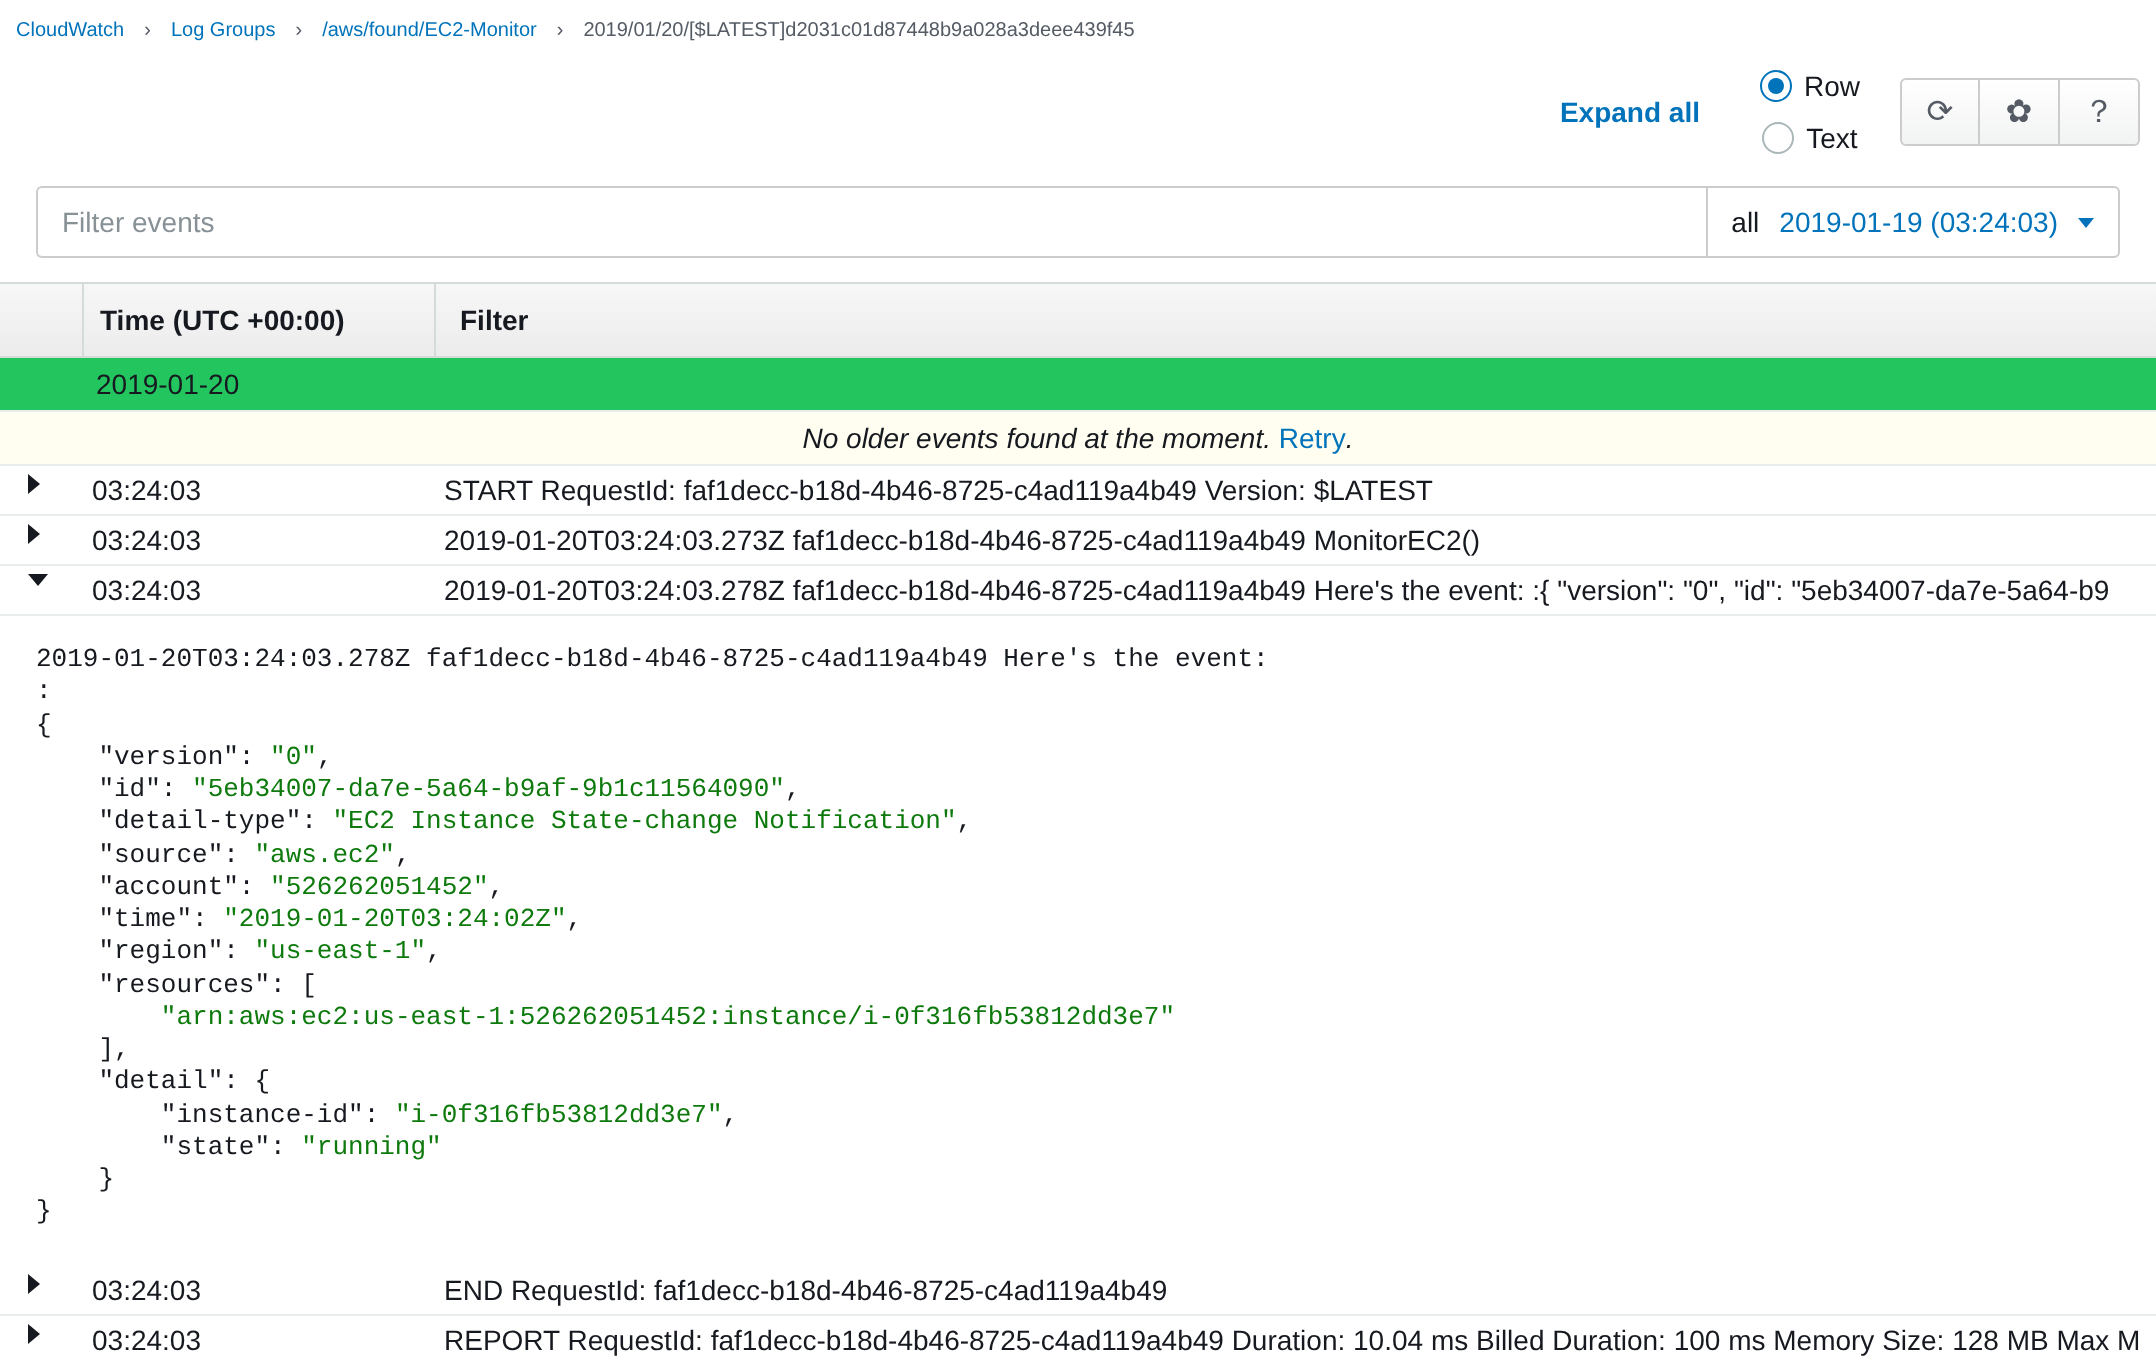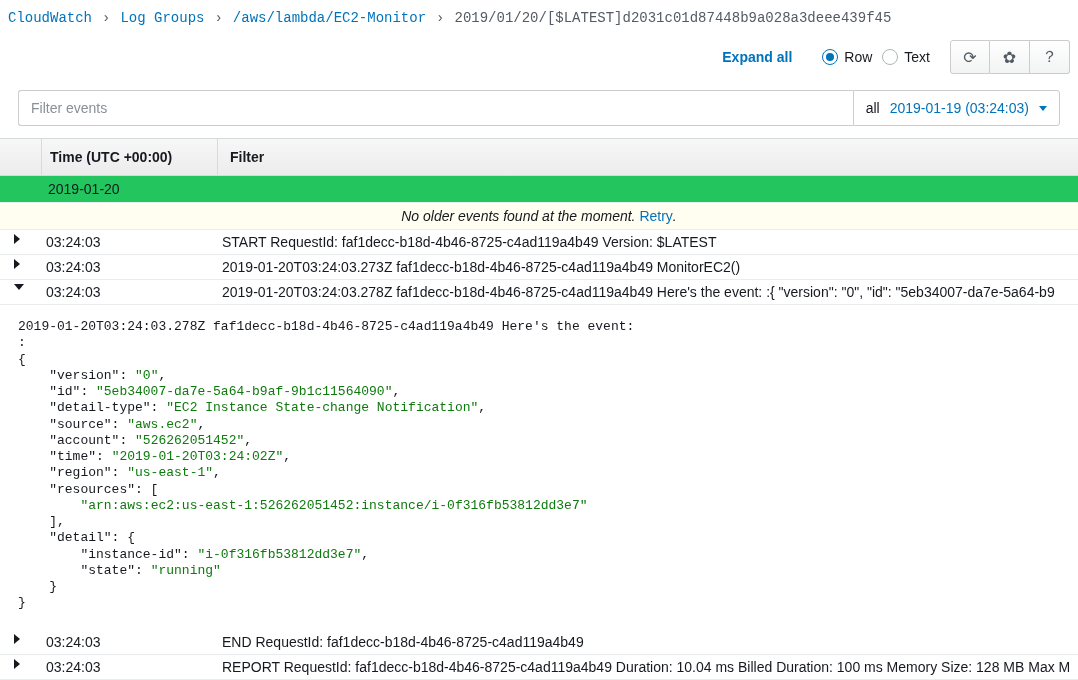--- a/index.html
+++ b/index.html
@@ -1,25 +1,25 @@
 <!DOCTYPE html>
 <html><head>
 <meta charset="utf-8">
 <style>
   * { box-sizing: border-box; margin: 0; padding: 0; }
   body { font-family: "Amazon Ember", "Helvetica Neue", Arial, sans-serif; font-size: 14px; color: #16191f; background: #fff; width: 1078px; overflow: hidden; }
   a { color: #0073bb; text-decoration: none; }
 
-  .breadcrumb { padding: 10px 8px 8px 8px; font-size: 14px; display: flex; align-items: flex-end; gap: 4px; color: #545b64; font-family: Liberation Mono, monospace; }
+  .breadcrumb { padding: 10px 8px 8px 8px; font-size: 10px; display: flex; align-items: flex-end; gap: 4px; color: #545b64; }
   .breadcrumb .sep { margin: 0 6px; color: #545b64; }
   .breadcrumb .current { color: #545b64; }
 
   .toolbar { display: flex; justify-content: flex-end; align-items: center; gap: 10px; padding: 6px 8px 10px 8px; }
   .expand-all { color: #0073bb; font-weight: 700; cursor: pointer; margin-right: 20px; }
-  .radio-group { display: flex; align-items: center; gap: 10px; margin-right: 10px; }
+  .radio-group { display: flex; align-items: center; gap: 10px; margin-right: 10px; flex-direction: column; }
   .radio-item { display: flex; align-items: center; gap: 6px; cursor: pointer; }
   .radio-outer { width: 16px; height: 16px; border-radius: 50%; border: 1.5px solid #0073bb; display: flex; align-items: center; justify-content: center; }
   .radio-outer.unselected { border-color: #aab7b8; }
   .radio-dot { width: 8px; height: 8px; border-radius: 50%; background: #0073bb; }
   .toolbar-btns { display: flex; }
   .toolbar-btn { width: 40px; height: 34px; border: 1px solid #ccc; background: linear-gradient(#fff, #f2f3f3); display: flex; align-items: center; justify-content: center; cursor: pointer; color: #545b64; font-size: 16px; }
   .toolbar-btn:first-child { border-radius: 3px 0 0 3px; }
   .toolbar-btn:not(:first-child) { border-left: none; }
   .toolbar-btn:last-child { border-radius: 0 3px 3px 0; }
 
@@ -54,21 +54,21 @@
   .json-str { color: #0e7a0d; }
 </style>
 </head>
 <body>
 
 <div class="breadcrumb">
   <a href="#">CloudWatch</a>
   <span class="sep">›</span>
   <a href="#">Log Groups</a>
   <span class="sep">›</span>
-  <a href="#">/aws/lambda/EC2-Monitor</a>
+  <a href="#">/aws/found/EC2-Monitor</a>
   <span class="sep">›</span>
   <span class="current">2019/01/20/[$LATEST]d2031c01d87448b9a028a3deee439f45</span>
 </div>
 
 <div class="toolbar">
   <span class="expand-all">Expand all</span>
   <div class="radio-group">
     <div class="radio-item">
       <span class="radio-outer">
           <span class="radio-dot"></span>

